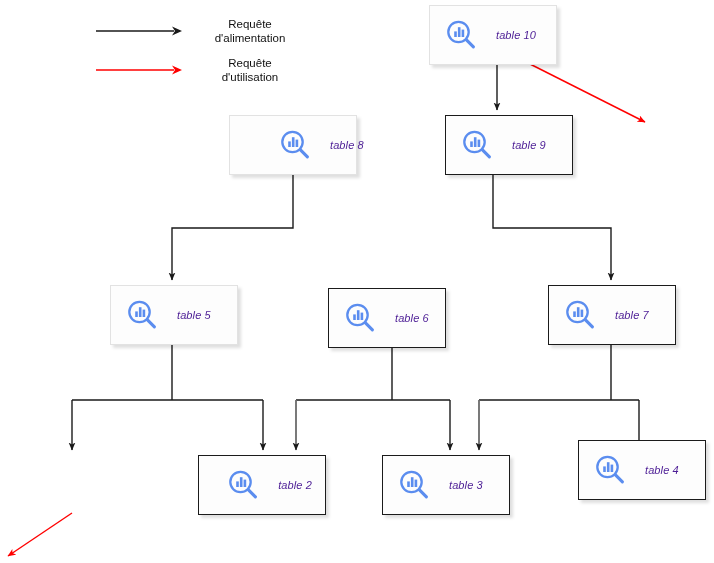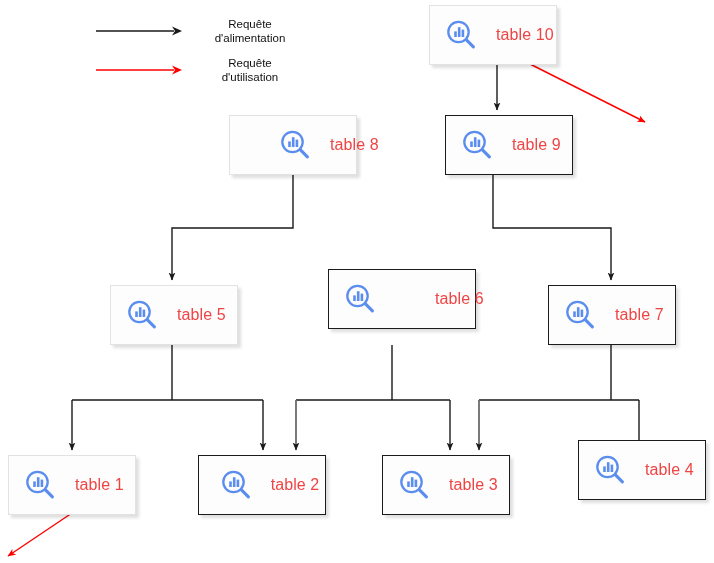--- a/index.html
+++ b/index.html
@@ -42,24 +42,25 @@
     box-shadow: 3px 3px 3px rgba(0,0,0,0.13);
   }
   .node-icon {
     width: 34px;
     height: 34px;
     flex: 0 0 34px;
     display: block;
   }
   .node-label {
     margin-left: 18px;
-    font-size: 16px;
-    color: #ef4444;
+    font-size: 11px;
+    color: #4c1d95;
     white-space: nowrap;
     letter-spacing: 0.1px;
+    font-style: italic;
   }
   .legend-row {
     position: absolute;
     display: flex;
     align-items: center;
   }
   .legend-arrow {
     width: 86px;
     height: 14px;
     flex: 0 0 86px;
@@ -170,21 +171,21 @@
     <svg class="node-icon" viewBox="0 0 34 34" xmlns="http://www.w3.org/2000/svg">
       <circle cx="14.5" cy="14" r="10.2" fill="none" stroke="#5b8def" stroke-width="2.3"></circle>
       <rect x="10.2" y="13.4" width="2.6" height="5.6" fill="#5b8def"></rect>
       <rect x="13.9" y="9.2" width="2.6" height="9.8" fill="#5b8def"></rect>
       <rect x="17.6" y="11.6" width="2.6" height="7.4" fill="#5b8def"></rect>
       <path d="M22.2,21.6 L29.4,28.8" stroke="#5b8def" stroke-width="3.1" stroke-linecap="round"></path>
     </svg>
     <div class="node-label">table 5</div>
   </div>
 
-  <div class="node dark" style="left:328px; top:269px; width:148px; height:60px;gap:40px;">
+  <div class="node dark" style="left:328px; top:288px; width:118px; height:60px;">
     <svg class="node-icon" viewBox="0 0 34 34" xmlns="http://www.w3.org/2000/svg">
       <circle cx="14.5" cy="14" r="10.2" fill="none" stroke="#5b8def" stroke-width="2.3"></circle>
       <rect x="10.2" y="13.4" width="2.6" height="5.6" fill="#5b8def"></rect>
       <rect x="13.9" y="9.2" width="2.6" height="9.8" fill="#5b8def"></rect>
       <rect x="17.6" y="11.6" width="2.6" height="7.4" fill="#5b8def"></rect>
       <path d="M22.2,21.6 L29.4,28.8" stroke="#5b8def" stroke-width="3.1" stroke-linecap="round"></path>
     </svg>
     <div class="node-label">table 6</div>
   </div>
 
@@ -192,30 +193,20 @@
     <svg class="node-icon" viewBox="0 0 34 34" xmlns="http://www.w3.org/2000/svg">
       <circle cx="14.5" cy="14" r="10.2" fill="none" stroke="#5b8def" stroke-width="2.3"></circle>
       <rect x="10.2" y="13.4" width="2.6" height="5.6" fill="#5b8def"></rect>
       <rect x="13.9" y="9.2" width="2.6" height="9.8" fill="#5b8def"></rect>
       <rect x="17.6" y="11.6" width="2.6" height="7.4" fill="#5b8def"></rect>
       <path d="M22.2,21.6 L29.4,28.8" stroke="#5b8def" stroke-width="3.1" stroke-linecap="round"></path>
     </svg>
     <div class="node-label">table 7</div>
   </div>
 
-  <div class="node light" style="left:8px; top:455px; width:128px; height:60px;">
-    <svg class="node-icon" viewBox="0 0 34 34" xmlns="http://www.w3.org/2000/svg">
-      <circle cx="14.5" cy="14" r="10.2" fill="none" stroke="#5b8def" stroke-width="2.3"></circle>
-      <rect x="10.2" y="13.4" width="2.6" height="5.6" fill="#5b8def"></rect>
-      <rect x="13.9" y="9.2" width="2.6" height="9.8" fill="#5b8def"></rect>
-      <rect x="17.6" y="11.6" width="2.6" height="7.4" fill="#5b8def"></rect>
-      <path d="M22.2,21.6 L29.4,28.8" stroke="#5b8def" stroke-width="3.1" stroke-linecap="round"></path>
-    </svg>
-    <div class="node-label">table 1</div>
-  </div>
 
   <div class="node dark" style="left:198px; top:455px; width:128px; height:60px;justify-content:center;">
     <svg class="node-icon" viewBox="0 0 34 34" xmlns="http://www.w3.org/2000/svg">
       <circle cx="14.5" cy="14" r="10.2" fill="none" stroke="#5b8def" stroke-width="2.3"></circle>
       <rect x="10.2" y="13.4" width="2.6" height="5.6" fill="#5b8def"></rect>
       <rect x="13.9" y="9.2" width="2.6" height="9.8" fill="#5b8def"></rect>
       <rect x="17.6" y="11.6" width="2.6" height="7.4" fill="#5b8def"></rect>
       <path d="M22.2,21.6 L29.4,28.8" stroke="#5b8def" stroke-width="3.1" stroke-linecap="round"></path>
     </svg>
     <div class="node-label">table 2</div>

